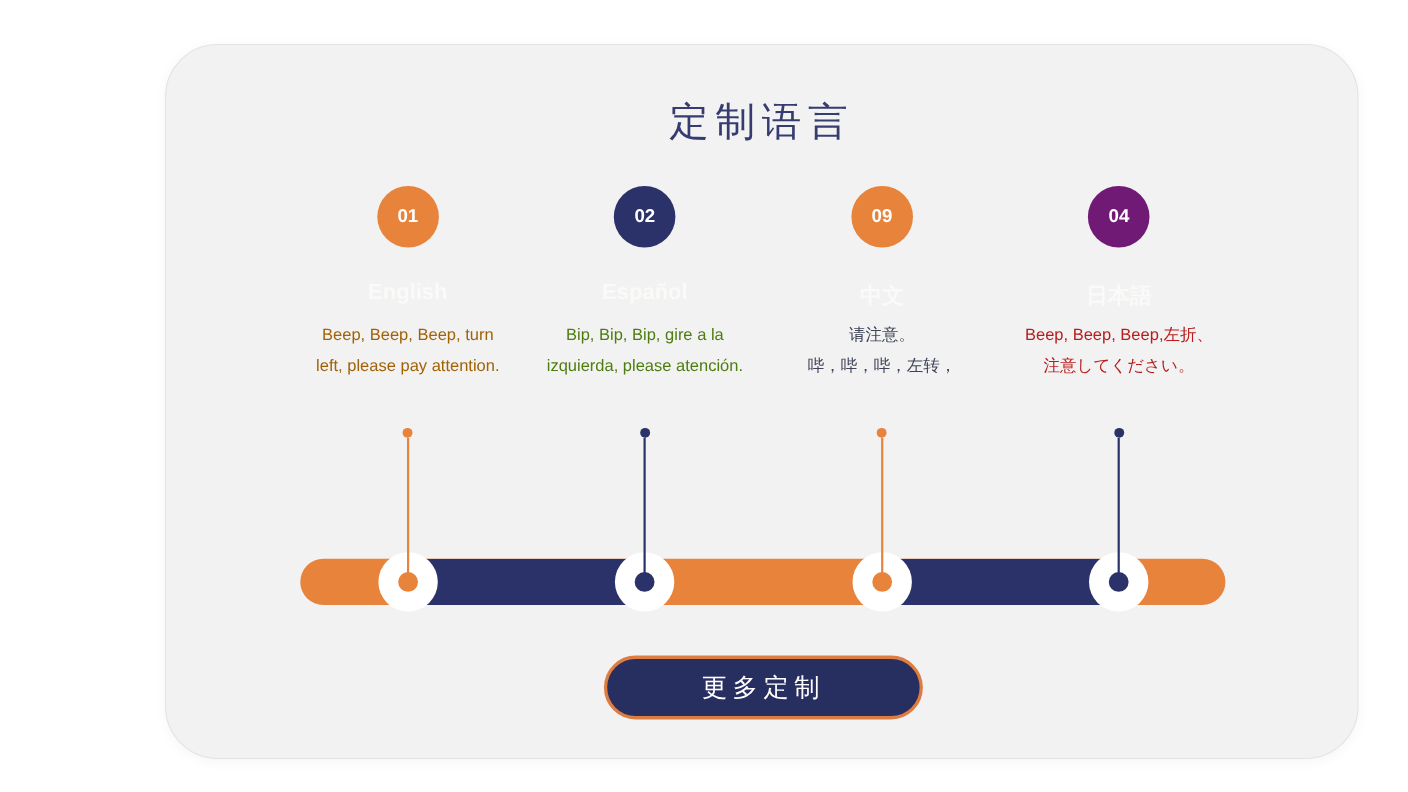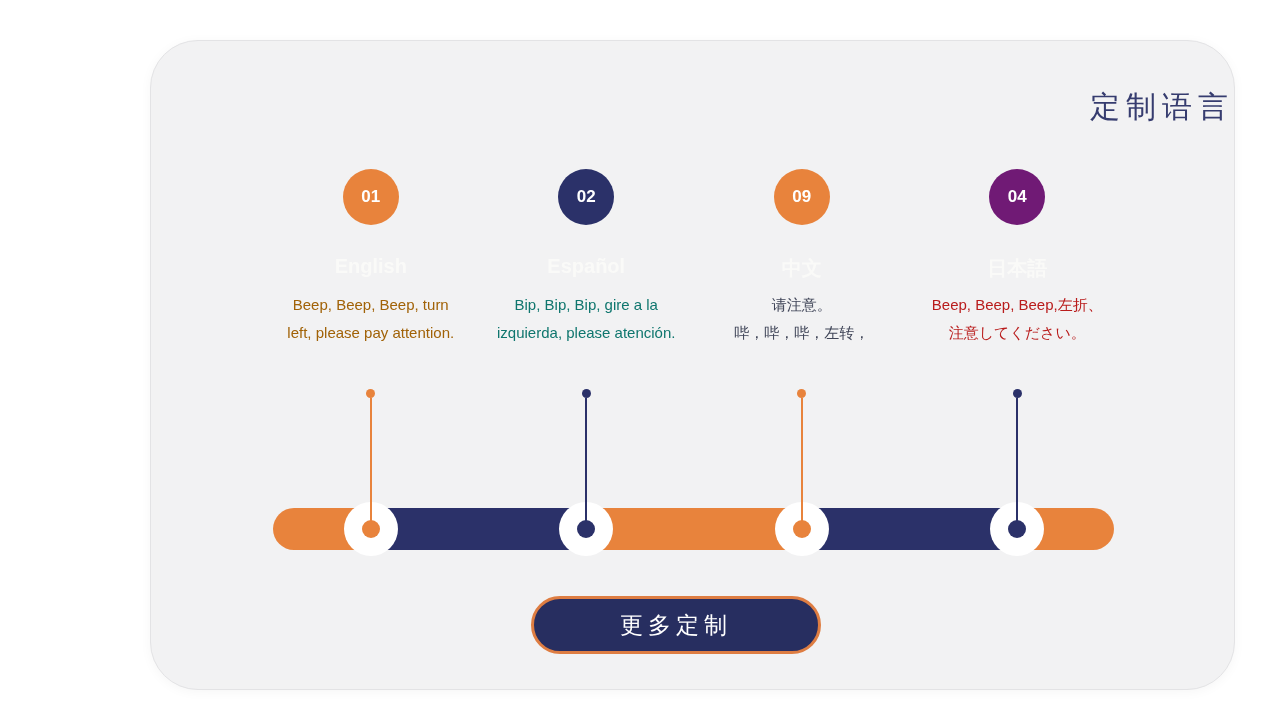--- a/index.html
+++ b/index.html
@@ -5,21 +5,21 @@
   * { margin:0; padding:0; box-sizing:border-box; }
   html,body { width:1280px; height:720px; overflow:hidden; }
   body { font-family:"Liberation Sans","DejaVu Sans",sans-serif; position:relative; background:#ffffff; }
 
   .card {
     position:absolute; left:150px; top:40px; width:1085px; height:650px;
     background:#f2f2f3; border:1px solid #e3e3e5; border-radius:48px;
     box-shadow:0 2px 12px rgba(0,0,0,0.04);
   }
   .title {
-    text-align:right; padding-top:46px; font-size:30px; letter-spacing:6px;
+    text-align:center; padding-top:46px; font-size:36px; letter-spacing:6px;
     color:#363c6f; font-weight:400;
   }
 
   .columns { position:absolute; left:112px; top:128px; width:862px; display:flex; }
   .column { flex:1; text-align:center; }
   .step-circle {
     width:56px; height:56px; border-radius:50%; margin:0 auto;
     display:flex; align-items:center; justify-content:center;
     color:#ffffff; font-weight:bold; font-size:17px;
   }
@@ -41,21 +41,21 @@
 
   .markers { position:absolute; left:112px; top:461px; width:862px; display:flex; z-index:4; }
   .marker-cell { flex:1; display:flex; justify-content:center; }
   .marker {
     width:54px; height:54px; border-radius:50%;
     display:flex; align-items:center; justify-content:center;
   }
   .marker-dot { width:18px; height:18px; border-radius:50%; }
 
   .cta-button {
-    position:absolute; left:380px; top:555px; width:290px; height:58px;
+    position:absolute; left:398px; top:555px; width:290px; height:58px;
     border-radius:29px; border:3px solid; cursor:pointer;
     display:flex; align-items:center; justify-content:center;
     font-size:23px; letter-spacing:5px; z-index:6;
   }
 </style>
 </head>
 <body style="background-color: rgb(255, 255, 255);">
 
 <div class="card" style="background-color: rgb(242, 242, 243); border-color: rgb(227, 227, 229);">
 
@@ -72,21 +72,21 @@
         <div>Beep, Beep, Beep, turn</div>
         <div>left, please pay attention.</div>
       </div>
     </div>
 
     <div class="column">
       <div class="step-circle" style="background-color: rgb(43, 49, 105);">
         <span>02</span>
       </div>
       <div class="lang-name" style="color: rgb(250, 250, 248);">Español</div>
-      <div class="desc" style="color: #0f766e;">
+      <div class="desc" style="color: #4d7c0f;">
         <div>Bip, Bip, Bip, gire a la</div>
         <div>izquierda, please atención.</div>
       </div>
     </div>
 
     <div class="column">
       <div class="step-circle" style="background-color: rgb(232, 131, 60);">
         <span>09</span>
       </div>
       <div class="lang-name" style="color: rgb(250, 250, 248);">中文</div>

